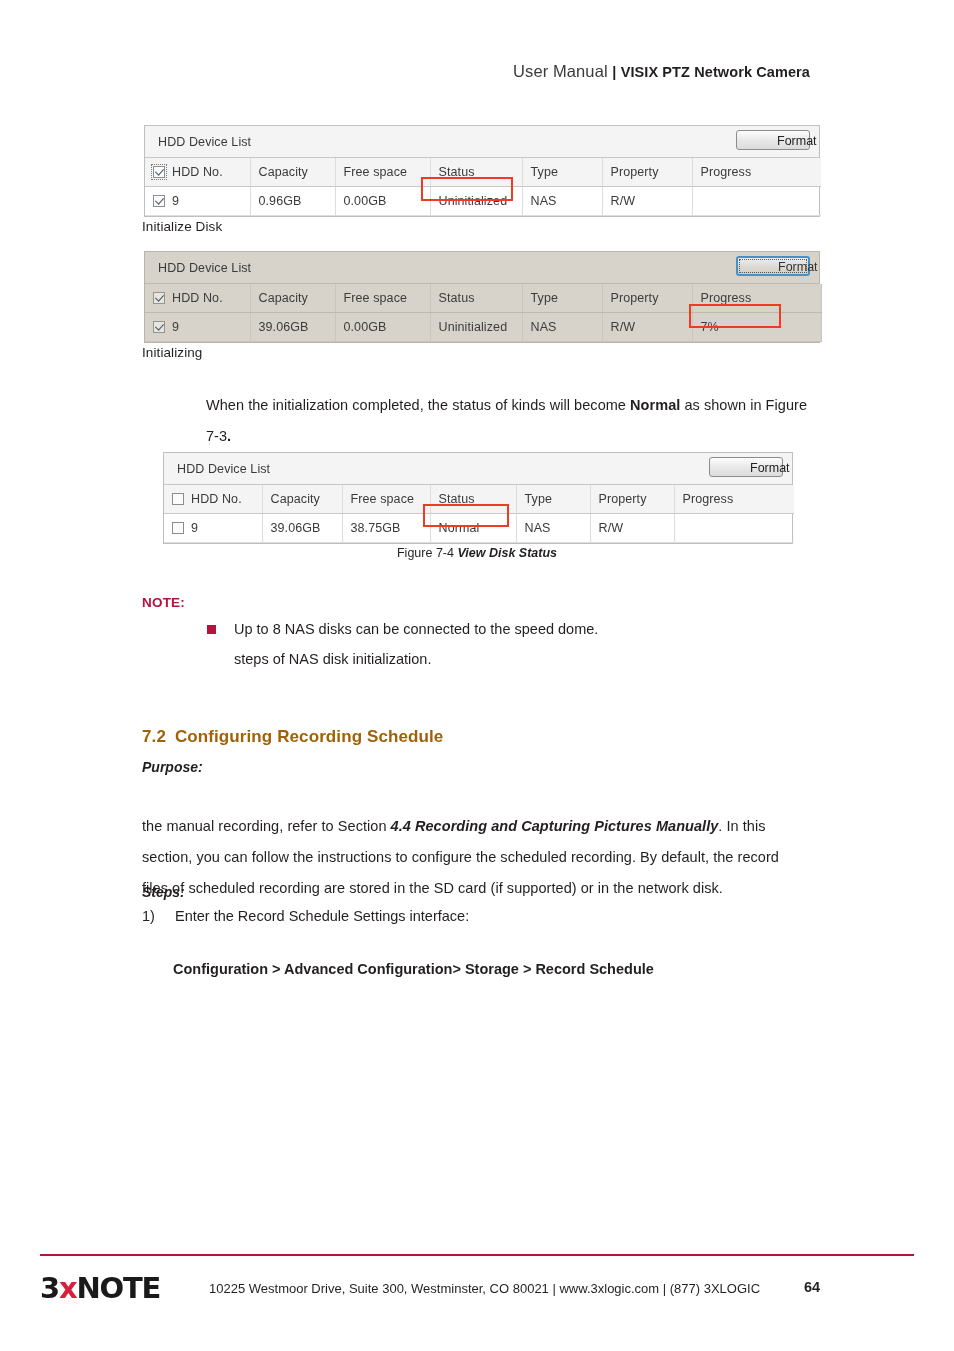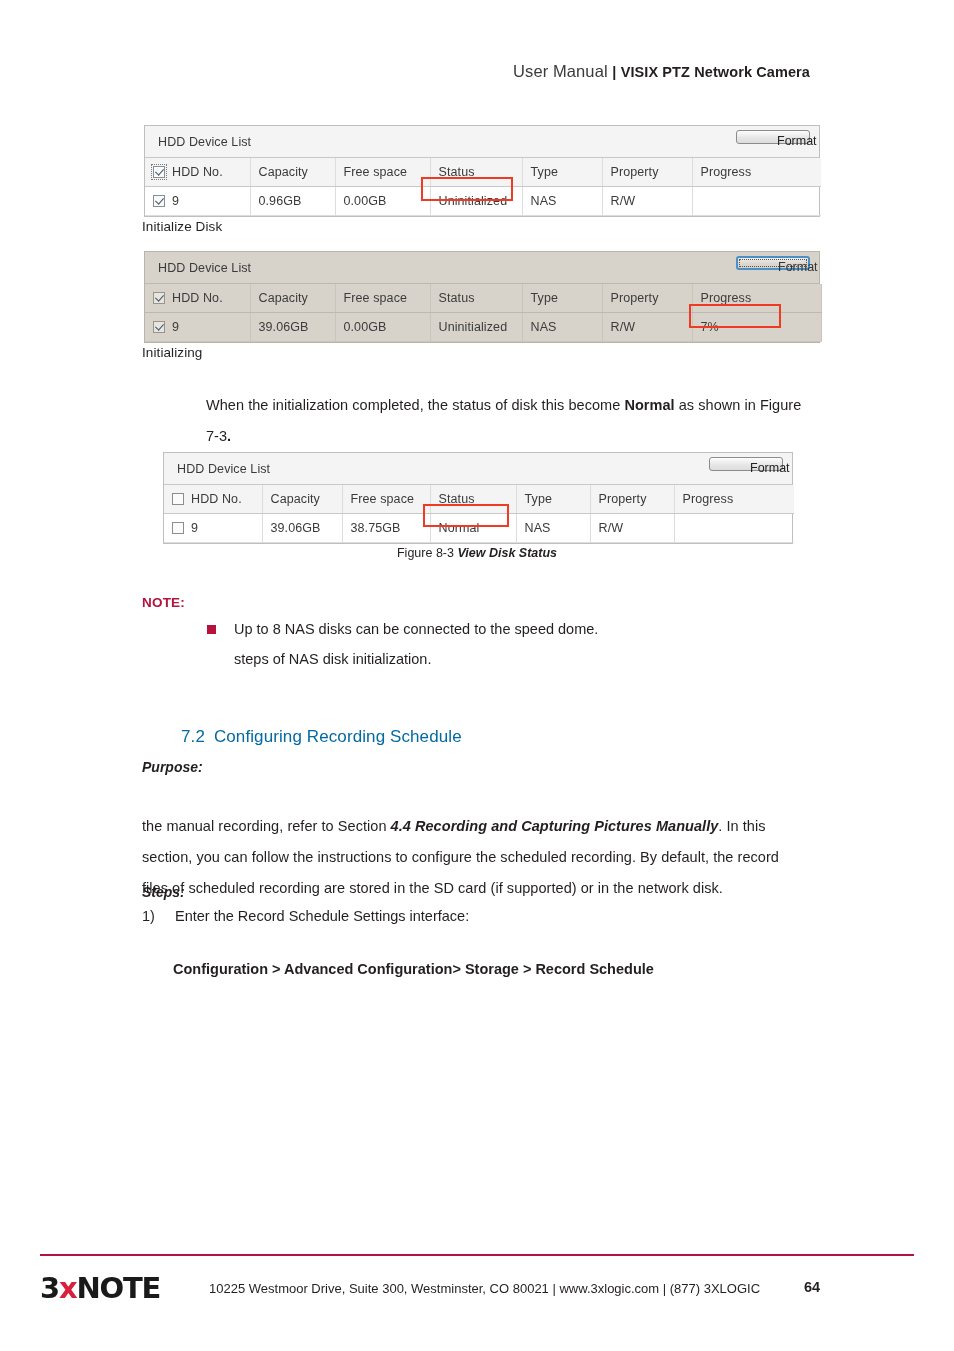--- a/index.html
+++ b/index.html
@@ -60,21 +60,21 @@
   .panel-title {
     font-size: 12.5px;
     color: #3a3a3a;
     letter-spacing: .1px;
   }
   .format-btn {
     position: absolute;
     right: 9px;
     top: 4px;
     width: 74px;
-    height: 14px;
+    height: 20px;
     line-height: 20px;
     text-align: right;
     font-size: 12.5px;
     color: #222;
     background: linear-gradient(#fdfdfd, #e7e7e7 55%, #dcdcdc);
     border: 1px solid #8c8c8c;
     border-radius: 3px;
     box-sizing: border-box;
     padding-left: 40px;
   }
@@ -201,24 +201,23 @@
     position: absolute;
     left: -27px;
     top: 11px;
     width: 9px; height: 9px;
     background: #b5123e;
   }
 
   .section-heading {
     position: absolute;
     font-size: 17px;
-    font-weight: 400;
-    color: #0369a1;
+    font-weight: 700;
+    color: #a16207;
     letter-spacing: .1px;
-    margin-left: 39px;
   }
   .section-heading .num { margin-right: 9px; }
 
   .lead-italic {
     position: absolute;
     font-size: 14px;
     font-weight: 700;
     font-style: italic;
     color: #231f20;
   }
@@ -386,21 +385,21 @@
         <td>7%</td>
       </tr>
     </tbody>
   </table>
 </div>
 <div class="redbox" style="left:689px; top:304px; width:92px; height:24px;"></div>
 
 <div class="caption-left" style="left:142px; top:345px;">Initializing</div>
 
 <div class="para" style="left:206px; top:390px; width:620px;">
-  <span>When the initialization completed, the status of disk this become </span><b>Normal</b><span> as shown in Figure</span><br>
+  <span>When the initialization completed, the status of kinds will become </span><b>Normal</b><span> as shown in Figure</span><br>
   <span>7-3</span><b>.</b>
 </div>
 
 <div class="hdd-panel" style="left:163px; top:452px; width:630px;">
   <div class="panel-titlebar">
     <span class="panel-title">HDD Device List</span>
     <div class="format-btn">
       <span>Format</span>
     </div>
   </div>
@@ -444,21 +443,21 @@
         <td>NAS</td>
         <td>R/W</td>
         <td></td>
       </tr>
     </tbody>
   </table>
 </div>
 <div class="redbox" style="left:423px; top:504px; width:86px; height:23px;"></div>
 
 <div class="fig-caption" style="top:546px;">
-  <span>Figure 8-3 </span><i>View Disk Status</i>
+  <span>Figure 7-4 </span><i>View Disk Status</i>
 </div>
 
 <div class="note-label" style="left:142px; top:595px;">NOTE:</div>
 
 <div class="note-list" style="left:206px; top:614px; width:620px;">
   <div class="note-item">
     <span class="note-bullet"></span>
     <span>Up to 8 NAS disks can be connected to the speed dome.</span>
   </div>
   <div class="note-item">

